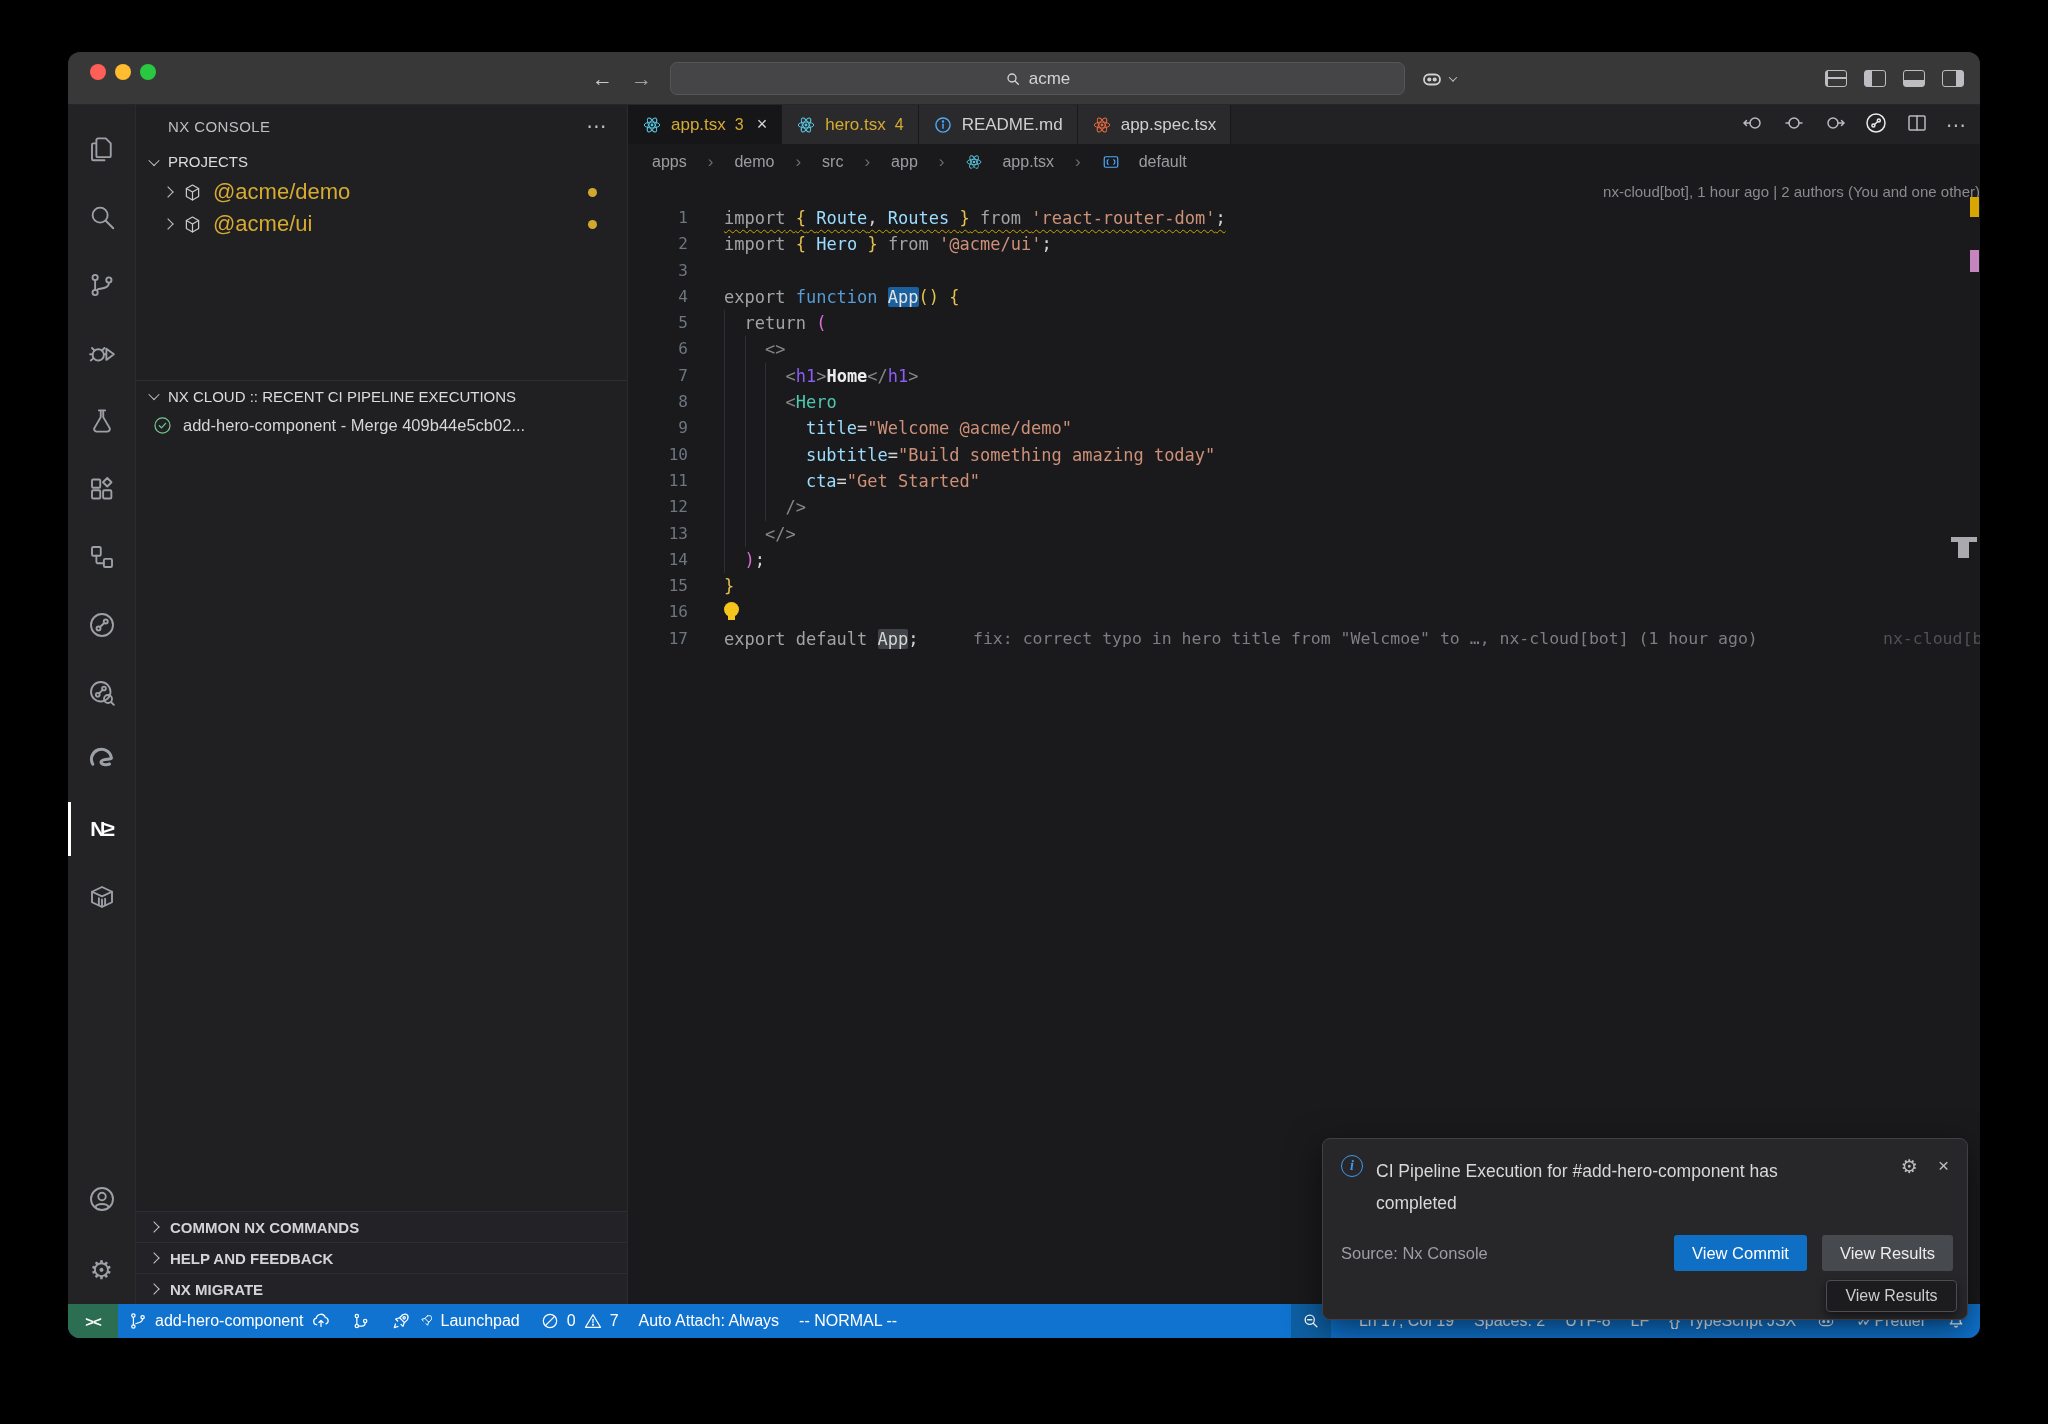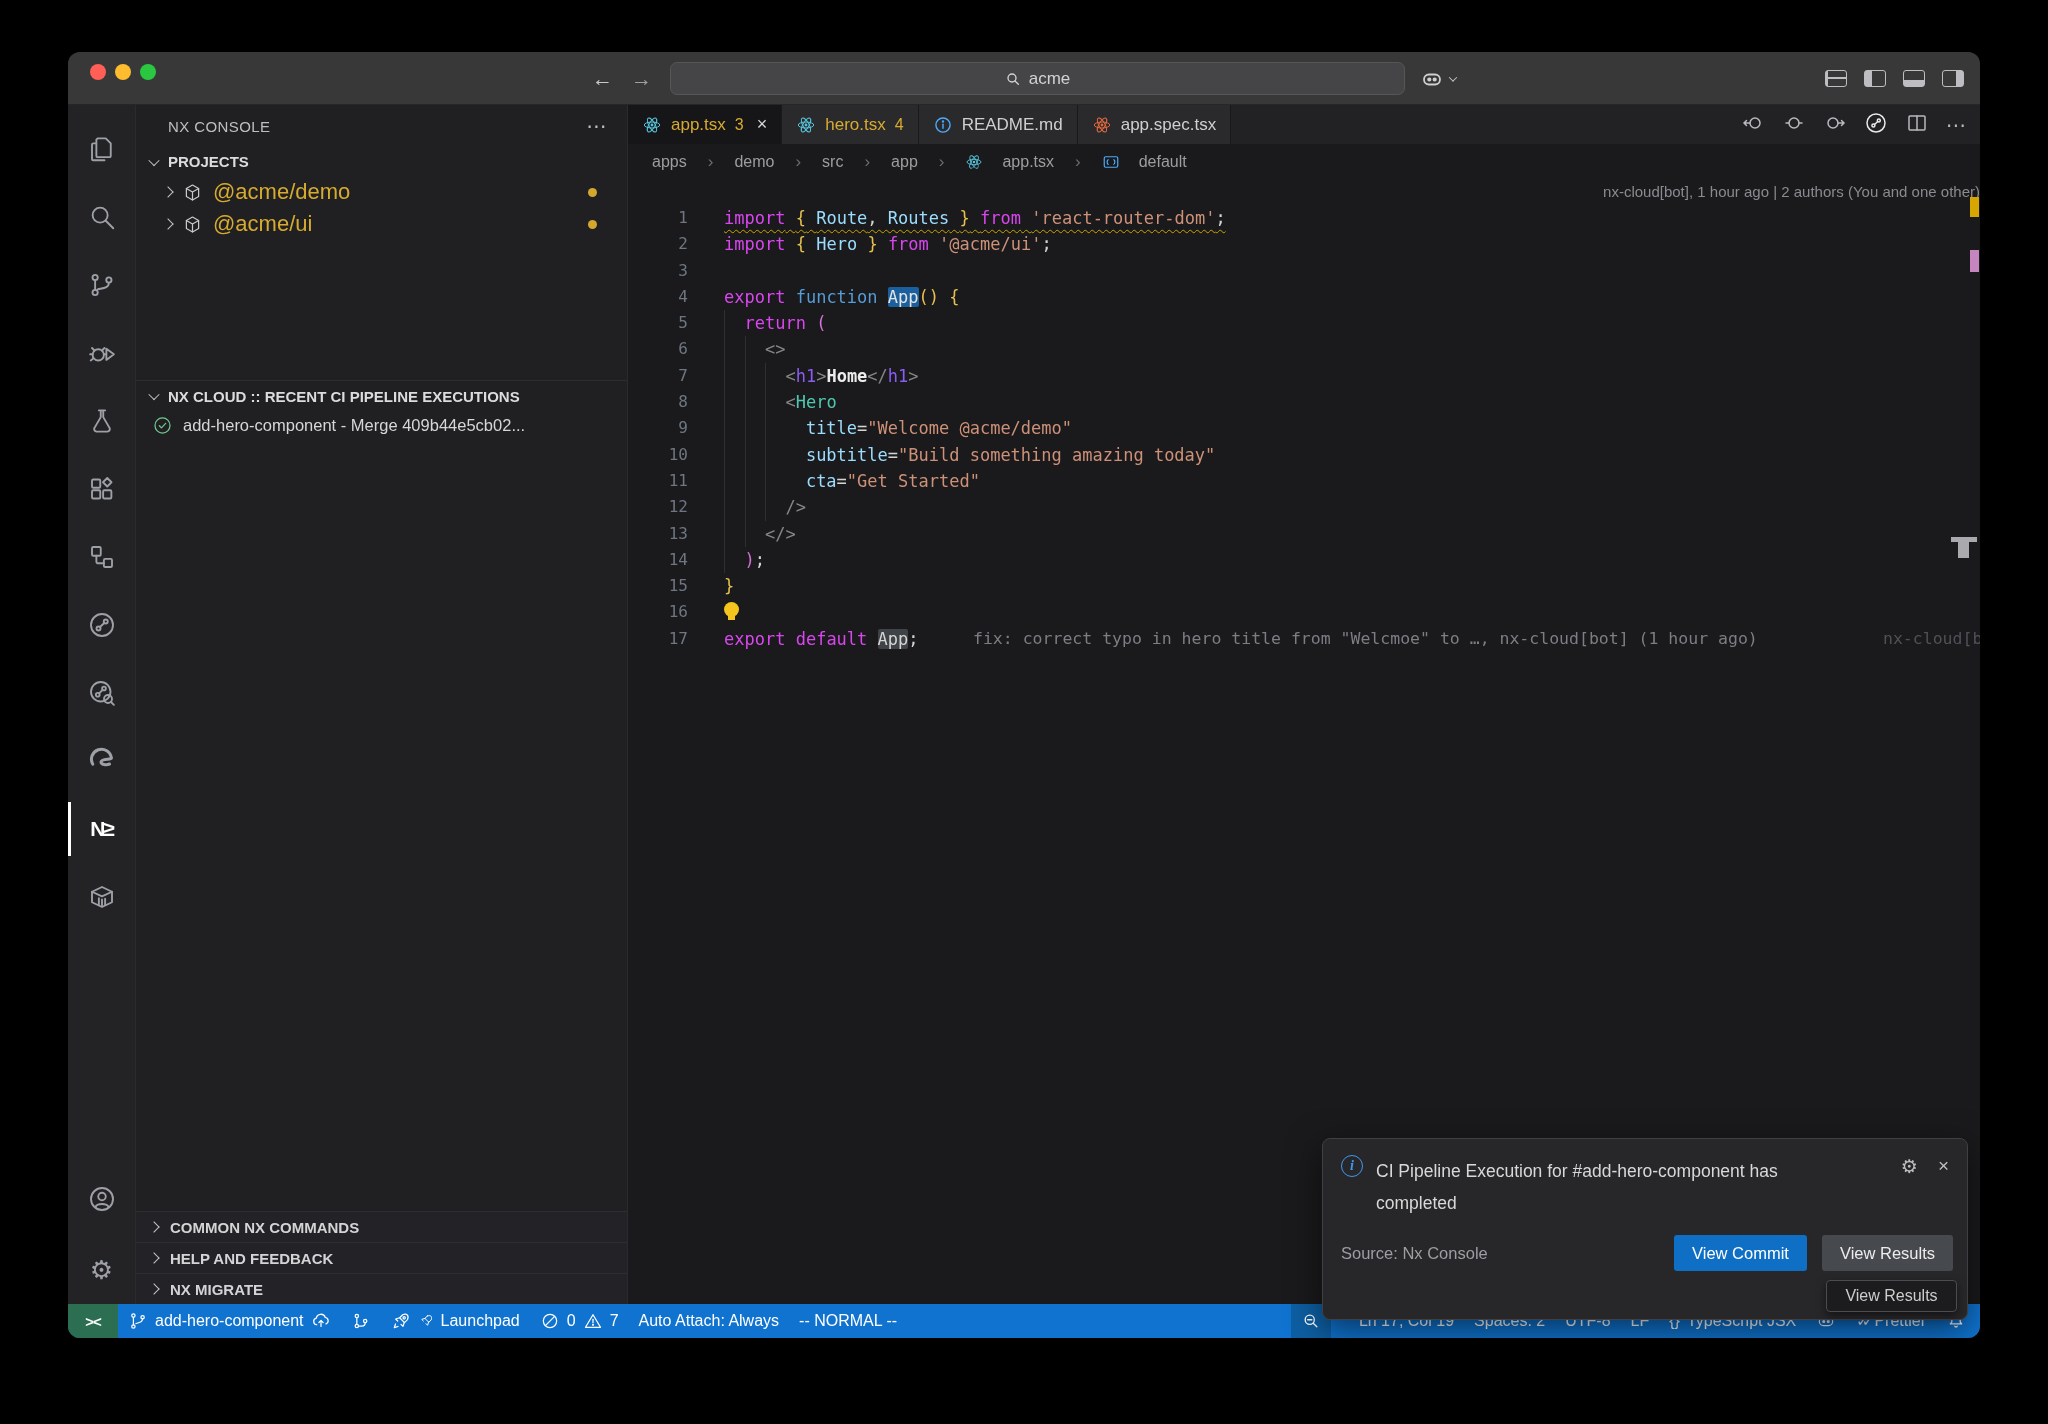--- a/index.html
+++ b/index.html
@@ -44,21 +44,21 @@
   .nx-logo { font-weight:bold; font-size:21px; letter-spacing:-2px; color:#fff; }
   .gear-glyph { font-size:26px; line-height:1; }
 
   
   .sidebar { width:492px; flex:0 0 492px; background:#202023; border-right:1px solid #2b2b2e;
     display:flex; flex-direction:column; color:#cccccf; }
   .sb-title { height:42px; flex:0 0 42px; display:flex; align-items:center; padding:0 20px 0 32px;
     font-size:15px; letter-spacing:.4px; color:#bfbfc3; }
   .sb-title .more { margin-left:auto; color:#bfbfc3; font-size:20px; }
   .sec-head { height:29px; display:flex; align-items:center; gap:10px; padding:0 12px 0 14px;
-    font-size:15px; font-weight:bold; color:#dcdcde; }
+    font-size:15px; font-weight:normal; color:#dcdcde; }
   .tree-item { height:32px; display:flex; align-items:center; gap:10px; padding-left:28px; position:relative; font-size:22px; }
   .tree-item .dot { position:absolute; right:30px; width:9px; height:9px; border-radius:50%; background:#d2a82e; }
   .yellow { color:#d7ab2f; }
   .chev { display:inline-block; width:8px; height:8px; border-right:1.7px solid #c3c3c7; border-bottom:1.7px solid #c3c3c7; }
   .chev.down { transform:rotate(45deg) translate(-1px,-1px); }
   .chev.right { transform:rotate(-45deg); }
   .spacer { flex:0 0 140px; }
   .cloud-head { border-top:1px solid #2e2e32; padding-top:2px; }
   .ci-item { font-size:16.5px; color:#d6d6d8; padding-left:16px; }
   .sb-bottom { margin-top:auto; }
@@ -88,21 +88,21 @@
   
   .code { flex:1; position:relative; overflow:hidden; background:#1a1a1c;
     font-family:"DejaVu Sans Mono","Liberation Mono",monospace; font-size:17px; }
   .code-line { display:flex; height:26.3px; line-height:26.3px; position:relative; white-space:pre; }
   .ln { flex:0 0 60px; text-align:right; color:#6e7681; font-size:16px; }
   .lc { padding-left:36px; }
   .blame-row { height:26px; line-height:26px; display:flex;justify-content:flex-end; }
   .blame-row .txt { padding-left:96px; font-family:"Liberation Sans",sans-serif; font-size:15px; color:#8a8a90; }
   .squiggle { text-decoration:underline; text-decoration-style:wavy; text-decoration-color:#c8a400;
     text-decoration-thickness:1px; text-underline-offset:5px; }
-  .tk-kw{color:#d946ef;} .tk-fn{color:#569CD6;} .tk-var{color:#9CDCFE;} .tk-str{color:#CE9178;}
+  .tk-kw{color:#a3a3a3;} .tk-fn{color:#569CD6;} .tk-var{color:#9CDCFE;} .tk-str{color:#CE9178;}
   .tk-fg{color:#D4D4D4;} .tk-b1{color:#E6C14E;} .tk-mag{color:#D670D6;} .tk-teal{color:#4EC9B0;}
   .tk-tag{color:#8b5cf6;} .tk-gp{color:#868686;} .tk-txt{color:#ececec;font-weight:bold;}
   .tk-attr{color:#9CDCFE;}
   .tk-hlb{color:#e4e4e4;background:#1a5f9e;border-radius:2px;}
   .tk-hlg{color:#d4d4d4;background:#3f4246;border-radius:2px;}
   .inline-blame { position:absolute; left:345px; color:#7d7d84; font-size:16.5px; }
   .inline-blame-right { position:absolute; left:1255px; color:#505057; font-size:16.5px; }
   .guide { position:absolute; width:1px; background:#2e2e34; }
   .bulb { position:absolute; left:96px; top:3px; width:15px; height:15px; background:#f5c51d; border-radius:50%; }
   .bulb::after { content:""; position:absolute; left:4px; top:14px; width:7px; height:4px; background:#f5c51d; }

